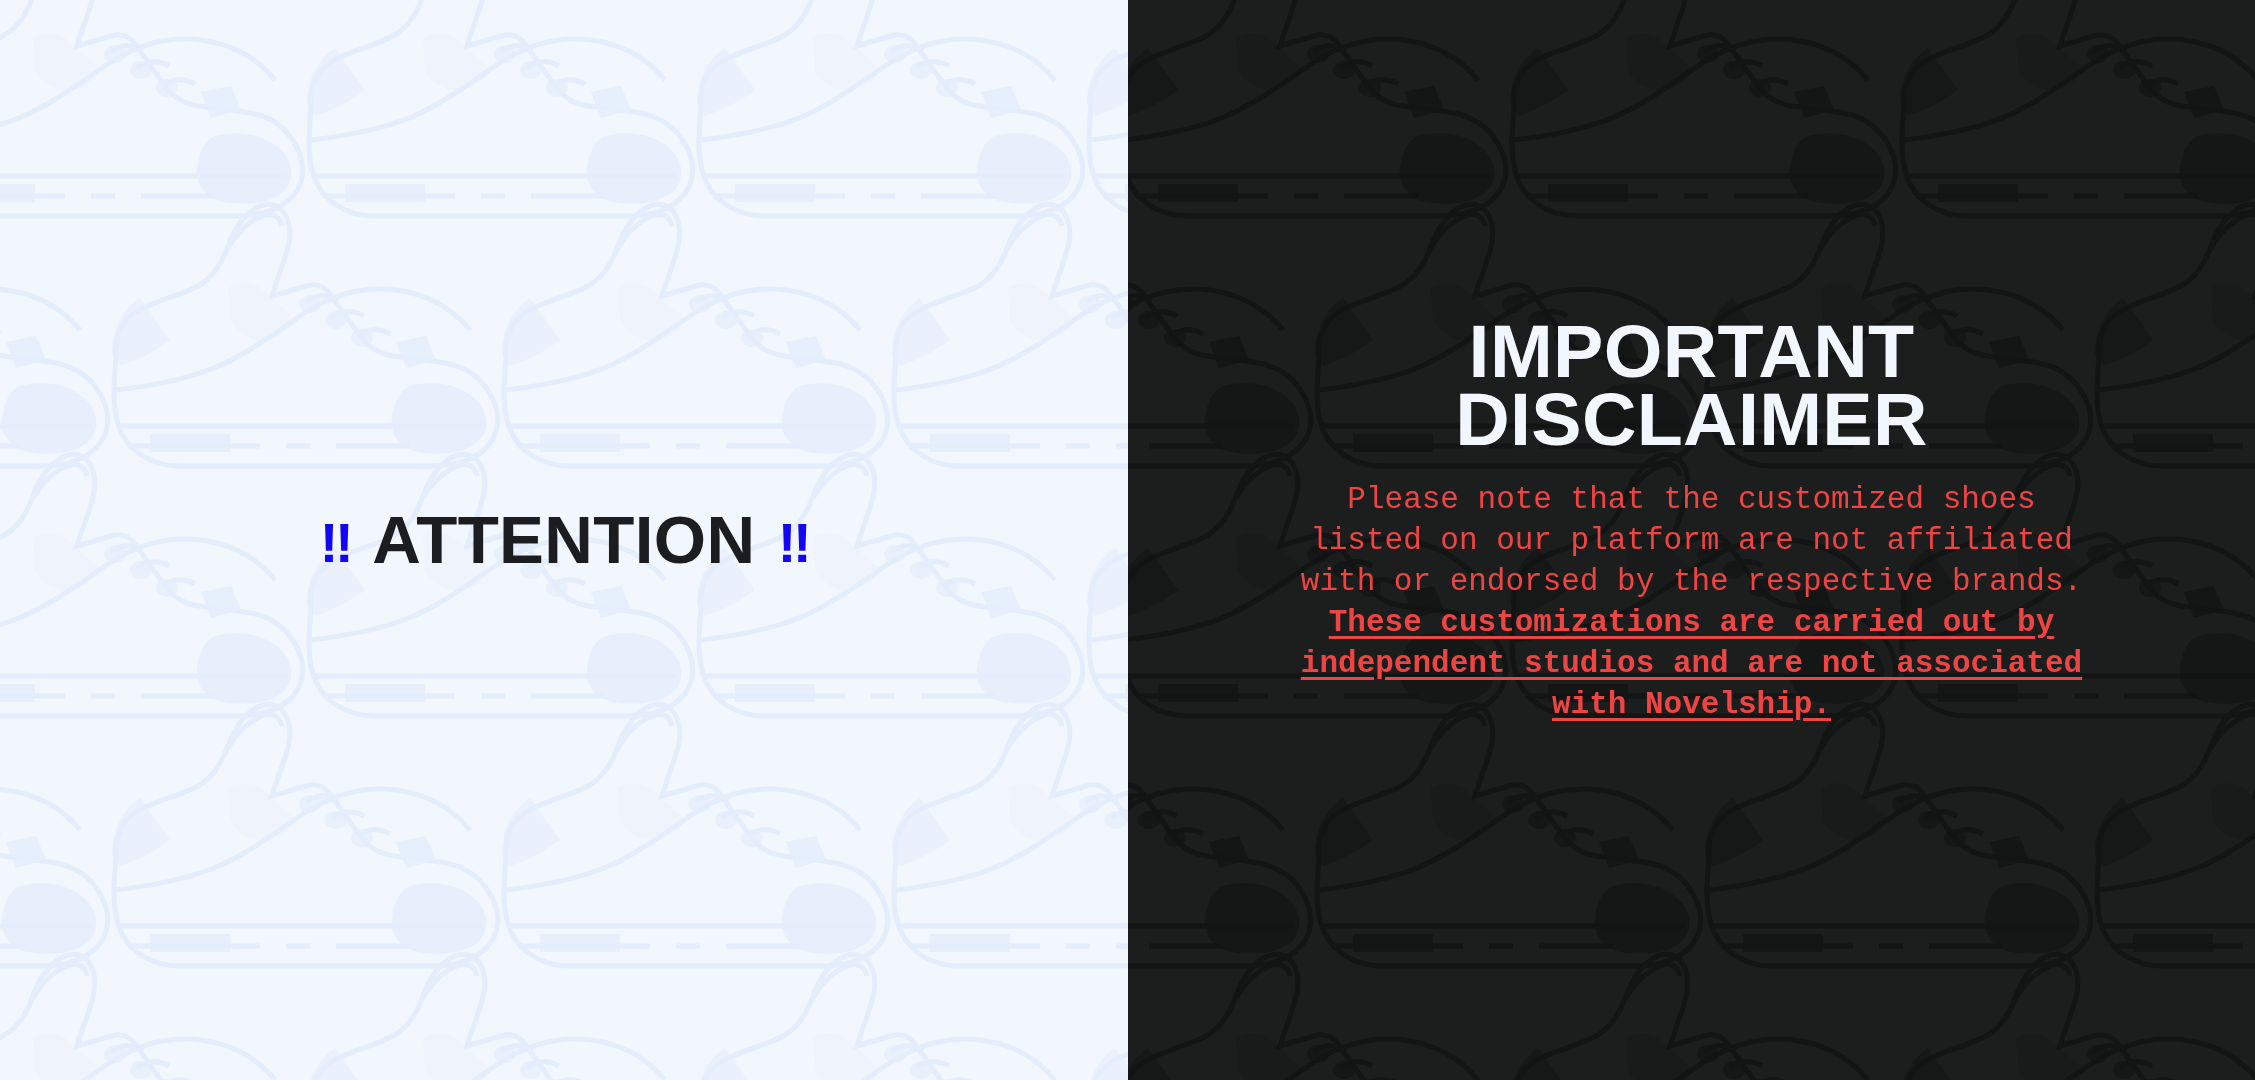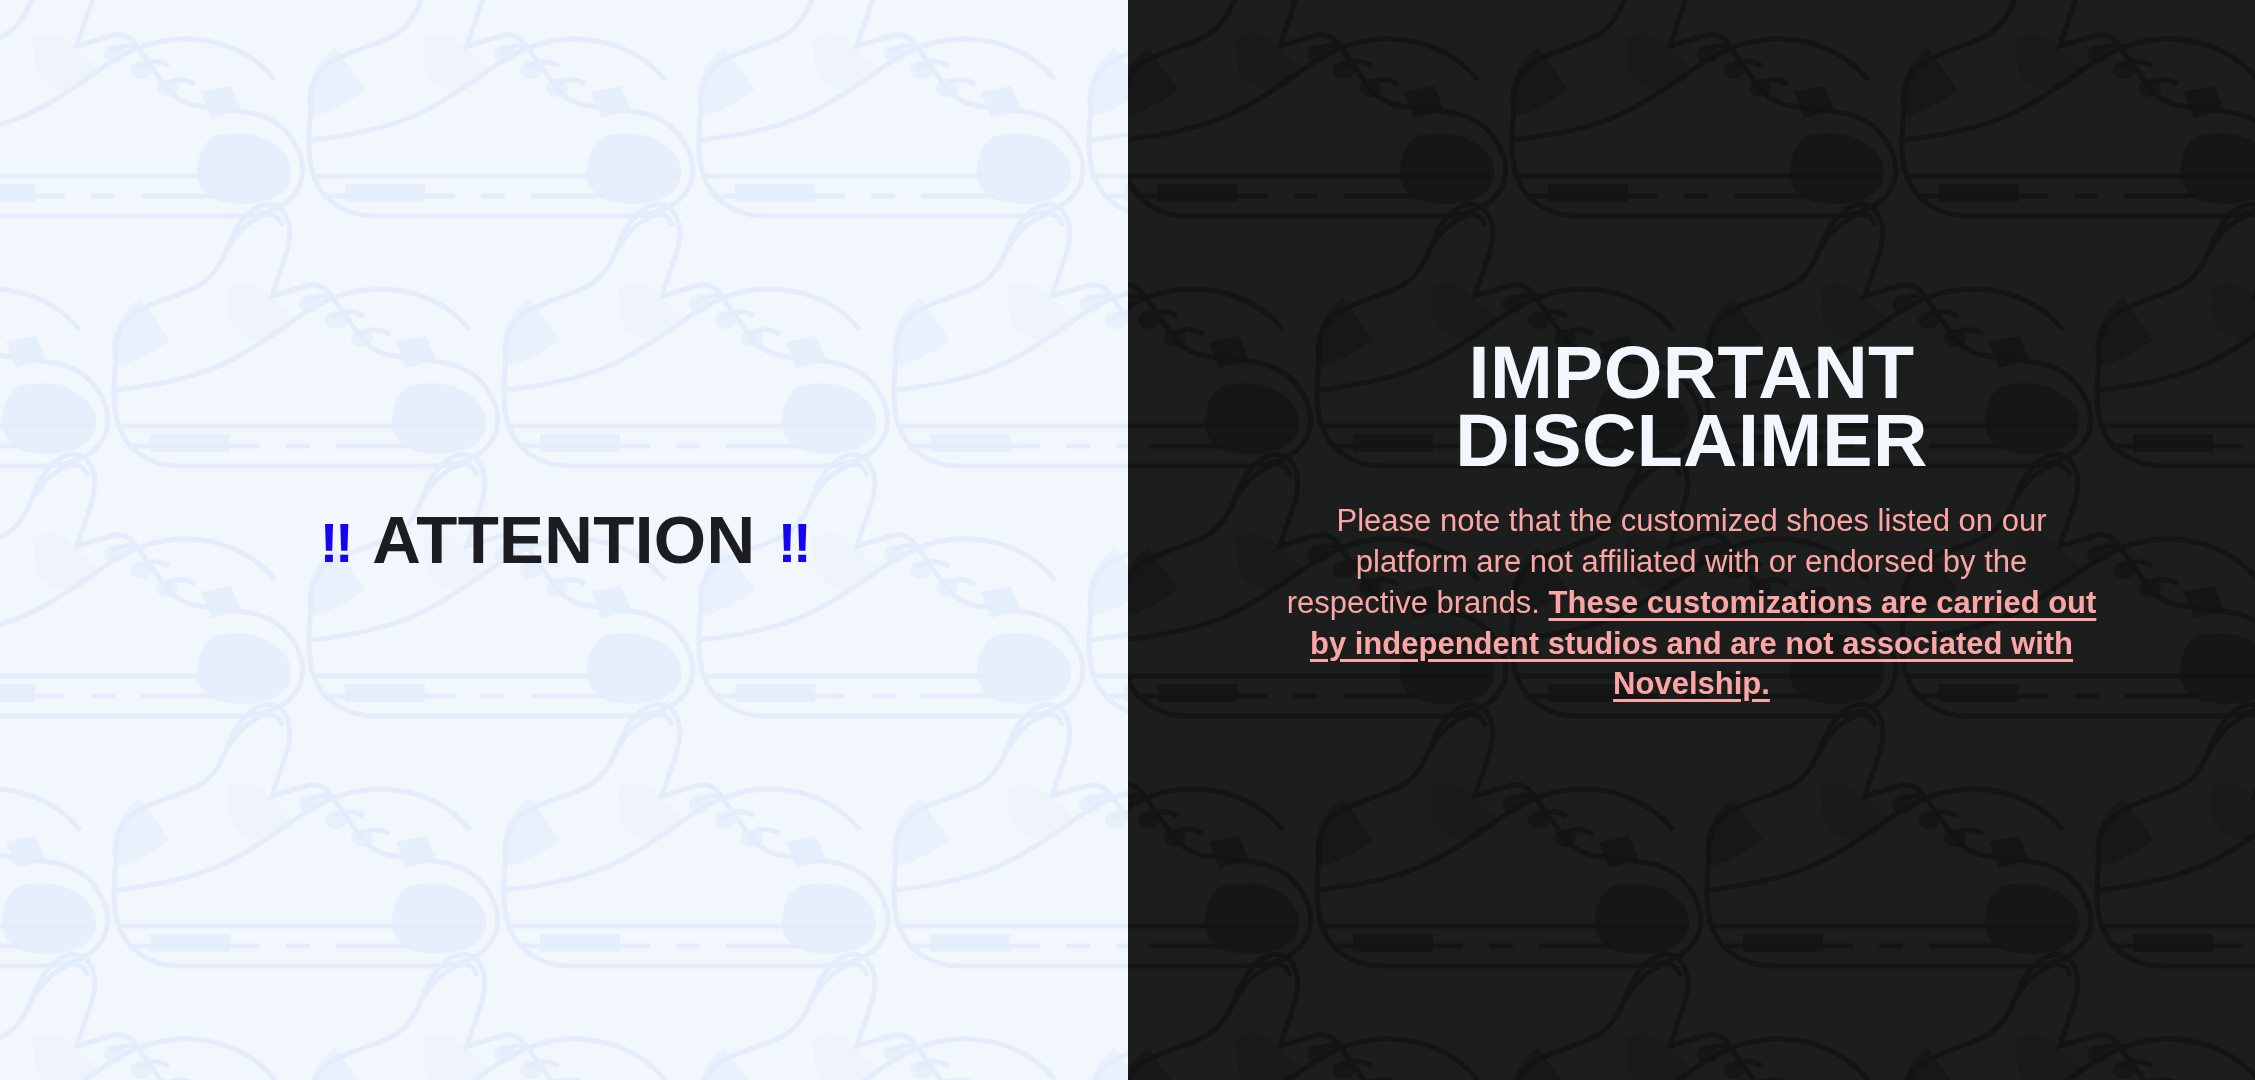--- a/index.html
+++ b/index.html
@@ -89,21 +89,21 @@
   }
   .heading-right .line2 { display:block; }
 
   
   .body-copy {
     font-size:31px;
     line-height:1.32;
     font-weight:400;
   }
   .body-left  { color:#15161A; max-width:800px; margin:0 auto; }
-  .body-right { color:#fca5a5; max-width:810px; margin:0 auto; }
+  .body-right { color:#ef4444; max-width:810px; margin:0 auto;font-family:Liberation Mono, monospace; }
 
   .emph {
     font-weight:700;
     text-decoration:underline;
     text-decoration-thickness:2.5px;
     text-underline-offset:5px;
   }
 </style>
 </head>
 <body>

